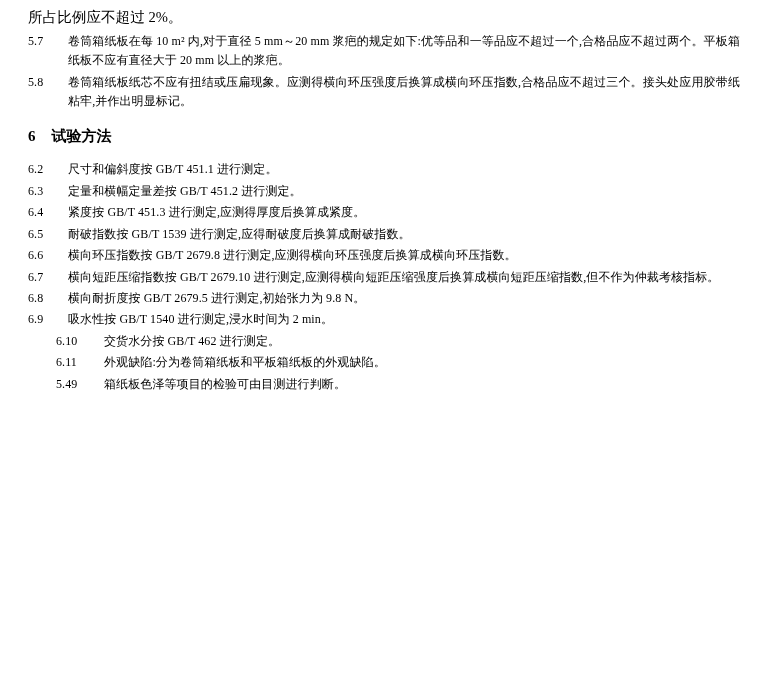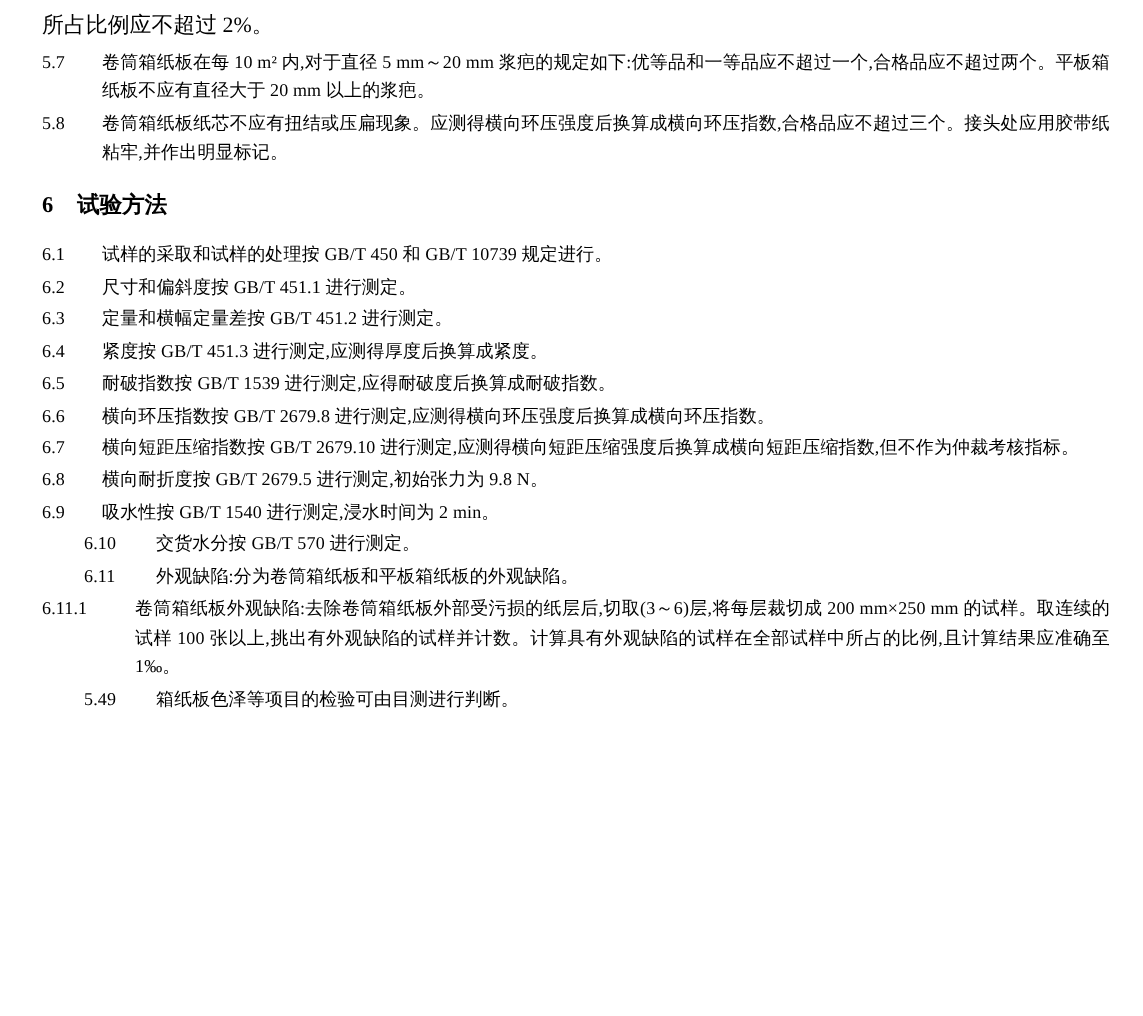--- a/index.html
+++ b/index.html
@@ -76,24 +76,20 @@
     <span class="num w1">5.8</span>
     <span class="body">卷筒箱纸板纸芯不应有扭结或压扁现象。应测得横向环压强度后换算成横向环压指数,合格品应不超过三个。接头处应用胶带纸粘牢,并作出明显标记。</span>
   </div>
 
 
   <div class="heading">
     <span class="hnum">6</span>
     <span>试验方法</span>
   </div>
 
-  <div class="para">
-    <span class="num w1">6.1</span>
-    <span class="body">试样的采取和试样的处理按 GB/T 450 和 GB/T 10739 规定进行。</span>
-  </div>
 
   <div class="para">
     <span class="num w1">6.2</span>
     <span class="body">尺寸和偏斜度按 GB/T 451.1 进行测定。</span>
   </div>
 
   <div class="para">
     <span class="num w1">6.3</span>
     <span class="body">定量和横幅定量差按 GB/T 451.2 进行测定。</span>
   </div>
@@ -123,32 +119,28 @@
     <span class="body">横向耐折度按 GB/T 2679.5 进行测定,初始张力为 9.8 N。</span>
   </div>
 
   <div class="para">
     <span class="num w1">6.9</span>
     <span class="body">吸水性按 GB/T 1540 进行测定,浸水时间为 2 min。</span>
   </div>
 
   <div class="para">
     <span class="num w2">6.10</span>
-    <span class="body">交货水分按 GB/T 570 进行测定。</span>
+    <span class="body">交货水分按 GB/T 462 进行测定。</span>
   </div>
 
   <div class="para">
     <span class="num w2">6.11</span>
     <span class="body">外观缺陷:分为卷筒箱纸板和平板箱纸板的外观缺陷。</span>
   </div>
 
-  <div class="para">
-    <span class="num w3">6.11.1</span>
-    <span class="body">卷筒箱纸板外观缺陷:去除卷筒箱纸板外部受污损的纸层后,切取(3～6)层,将每层裁切成 200 mm×250 mm 的试样。取连续的试样 100 张以上,挑出有外观缺陷的试样并计数。计算具有外观缺陷的试样在全部试样中所占的比例,且计算结果应准确至 1‰。</span>
-  </div>
 
 
   <div class="para">
     <span class="num w2">5.49</span>
     <span class="body">箱纸板色泽等项目的检验可由目测进行判断。</span>
   </div>
 
 </div>
 
 </body></html>

